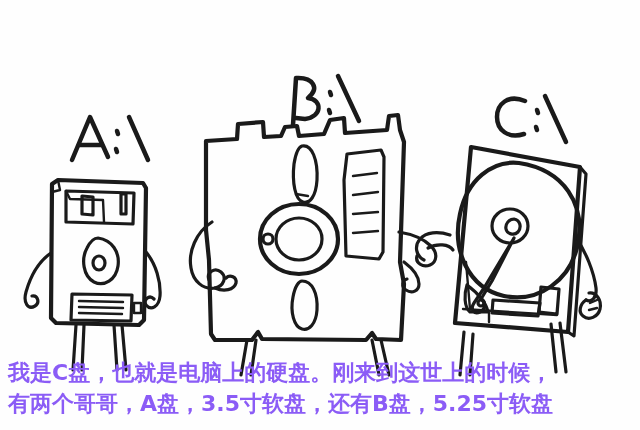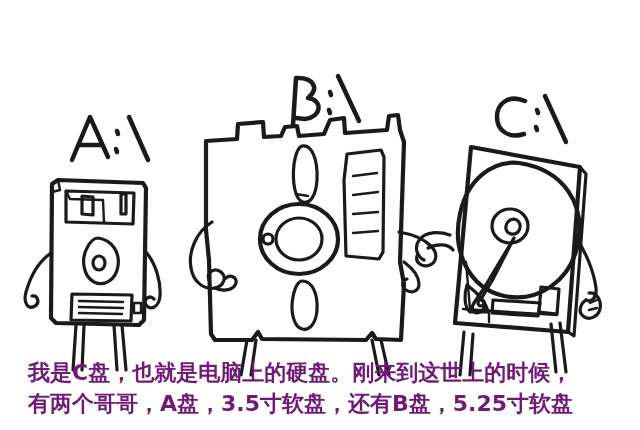--- a/index.html
+++ b/index.html
@@ -23,26 +23,25 @@
     height: 430px;
   }
   .caption-block {
     position: absolute;
     left: 0;
     top: 358px;
     width: 640px;
     height: 72px;
   }
   .caption-line {
-    color: #701a75;
+    color: #8b5cf6;
     font-family: "DejaVu Sans", "Liberation Sans", sans-serif;
     font-weight: 700;
     white-space: nowrap;
     letter-spacing: 0px;
-    margin-left: 20px;
   }
   .caption-line-1 {
     position: absolute;
     left: 8px;
     top: 0px;
     font-size: 22px;
     line-height: 30px;
   }
   .caption-line-2 {
     position: absolute;

